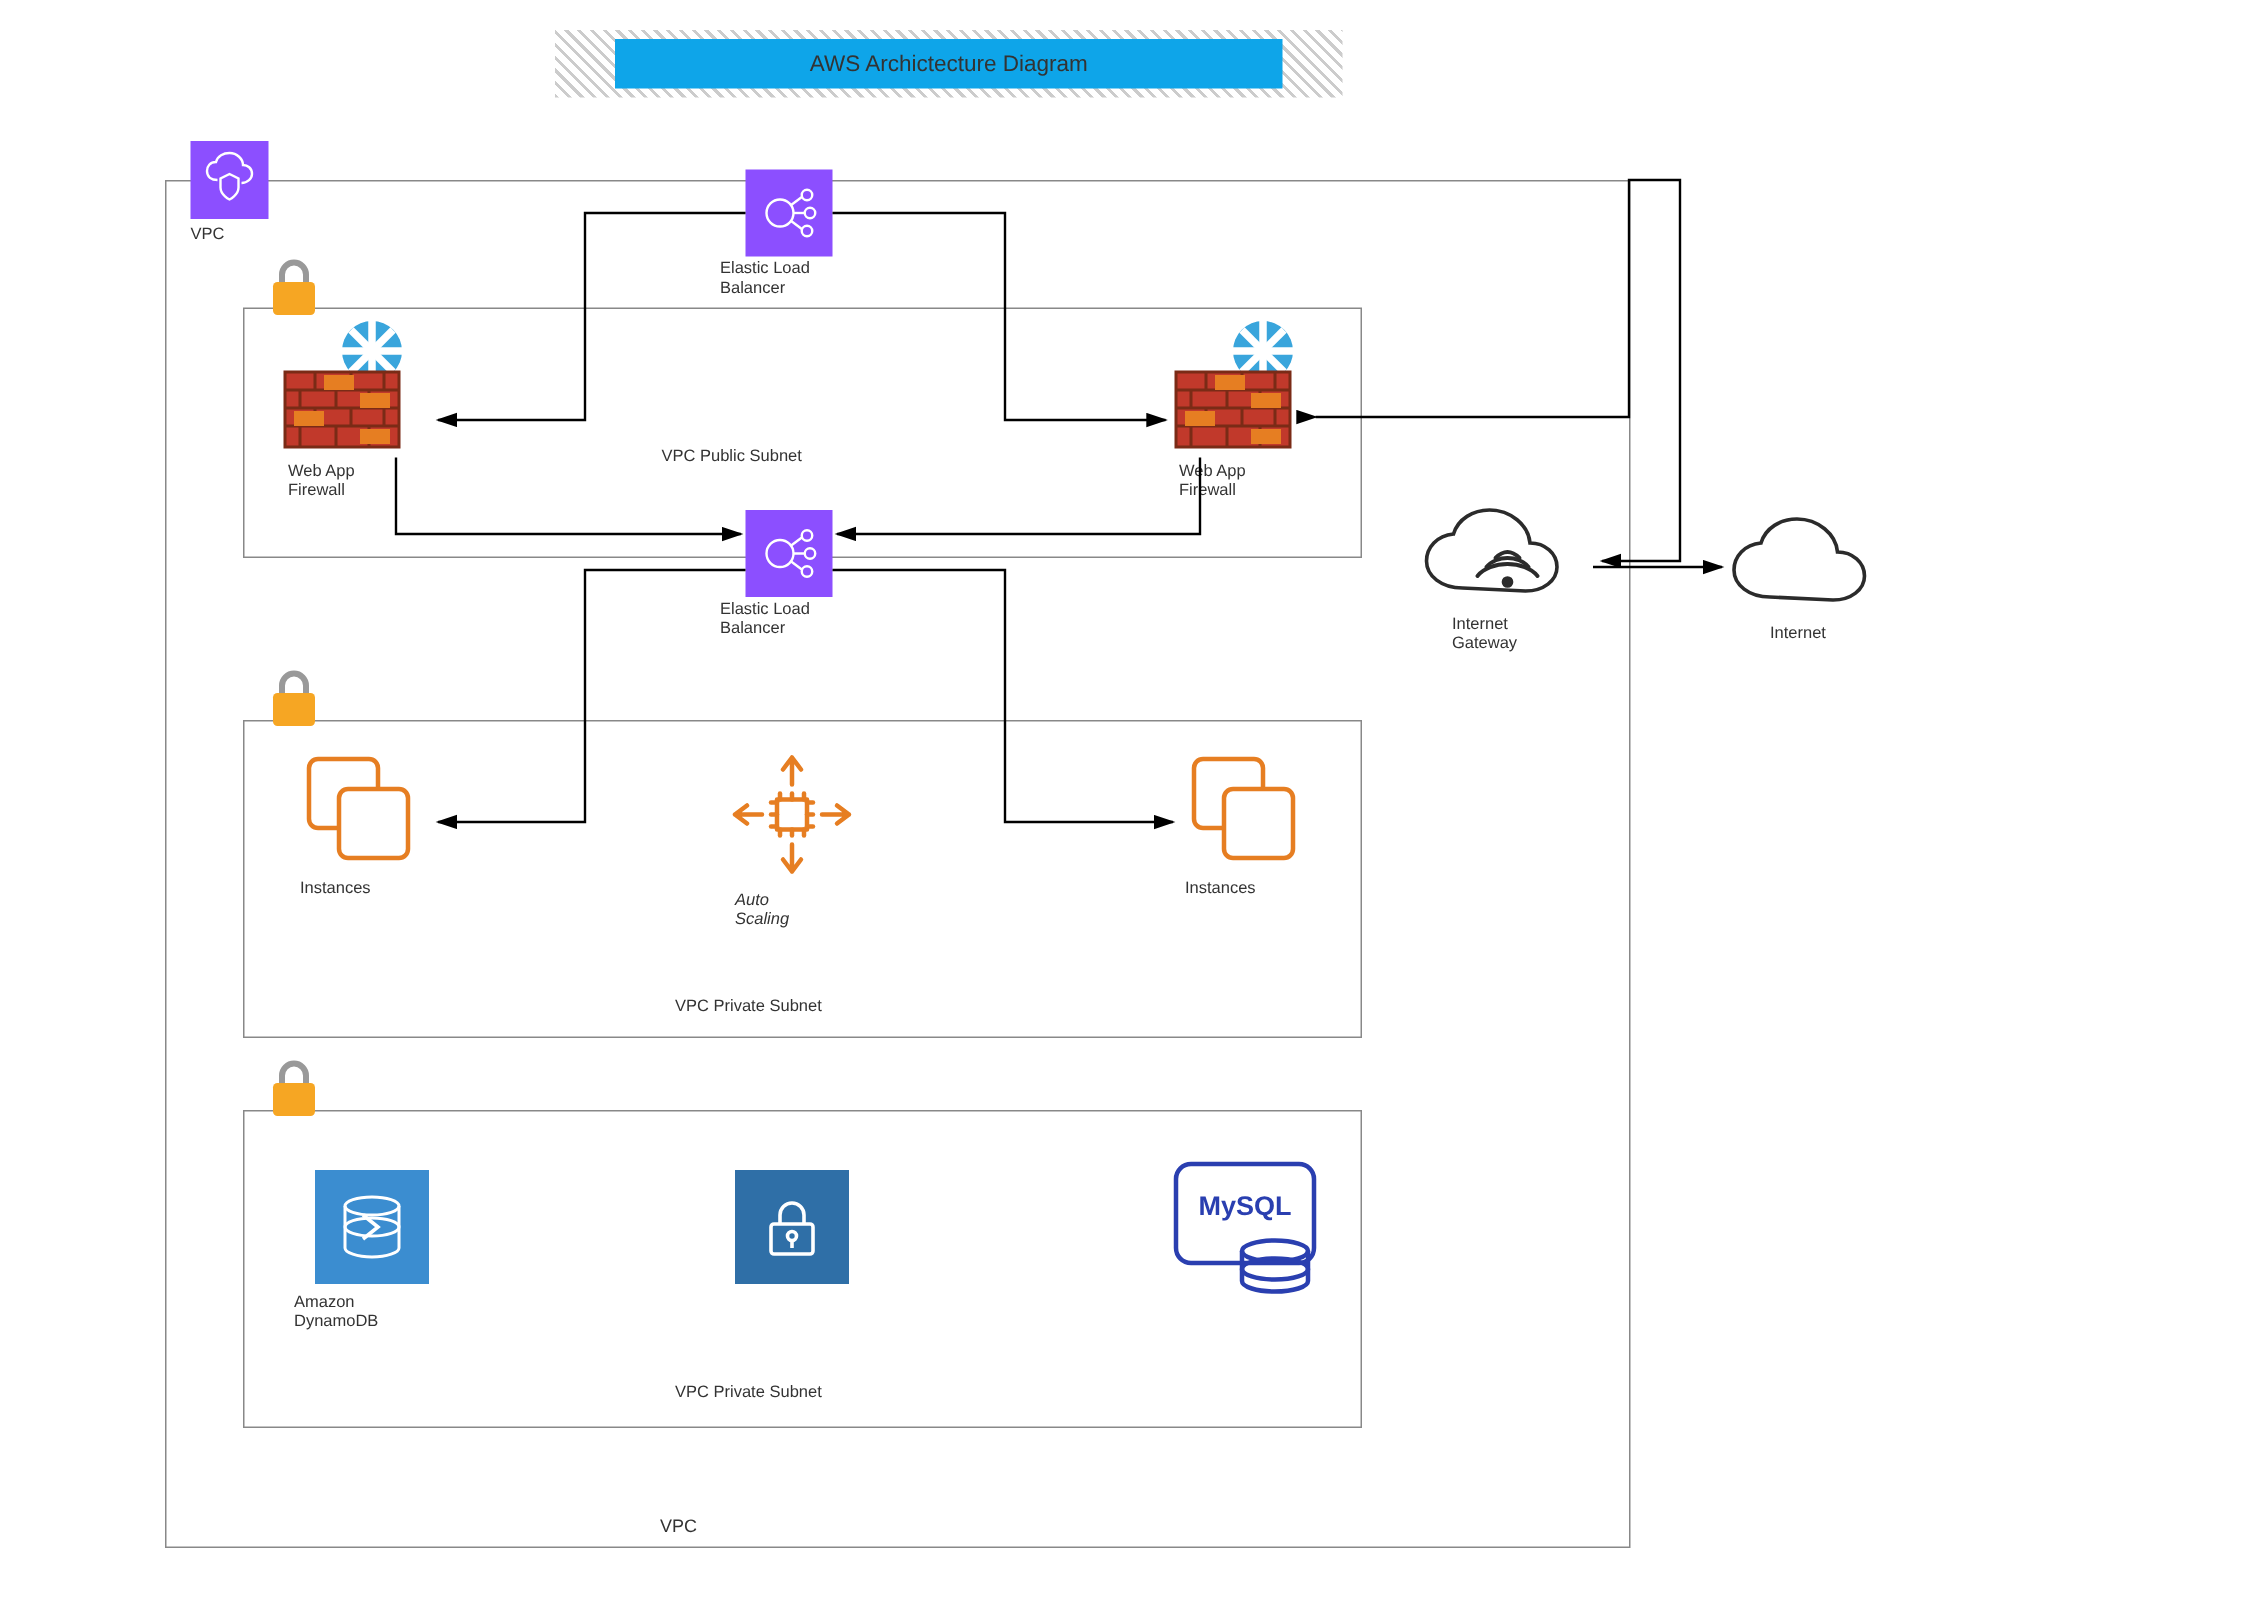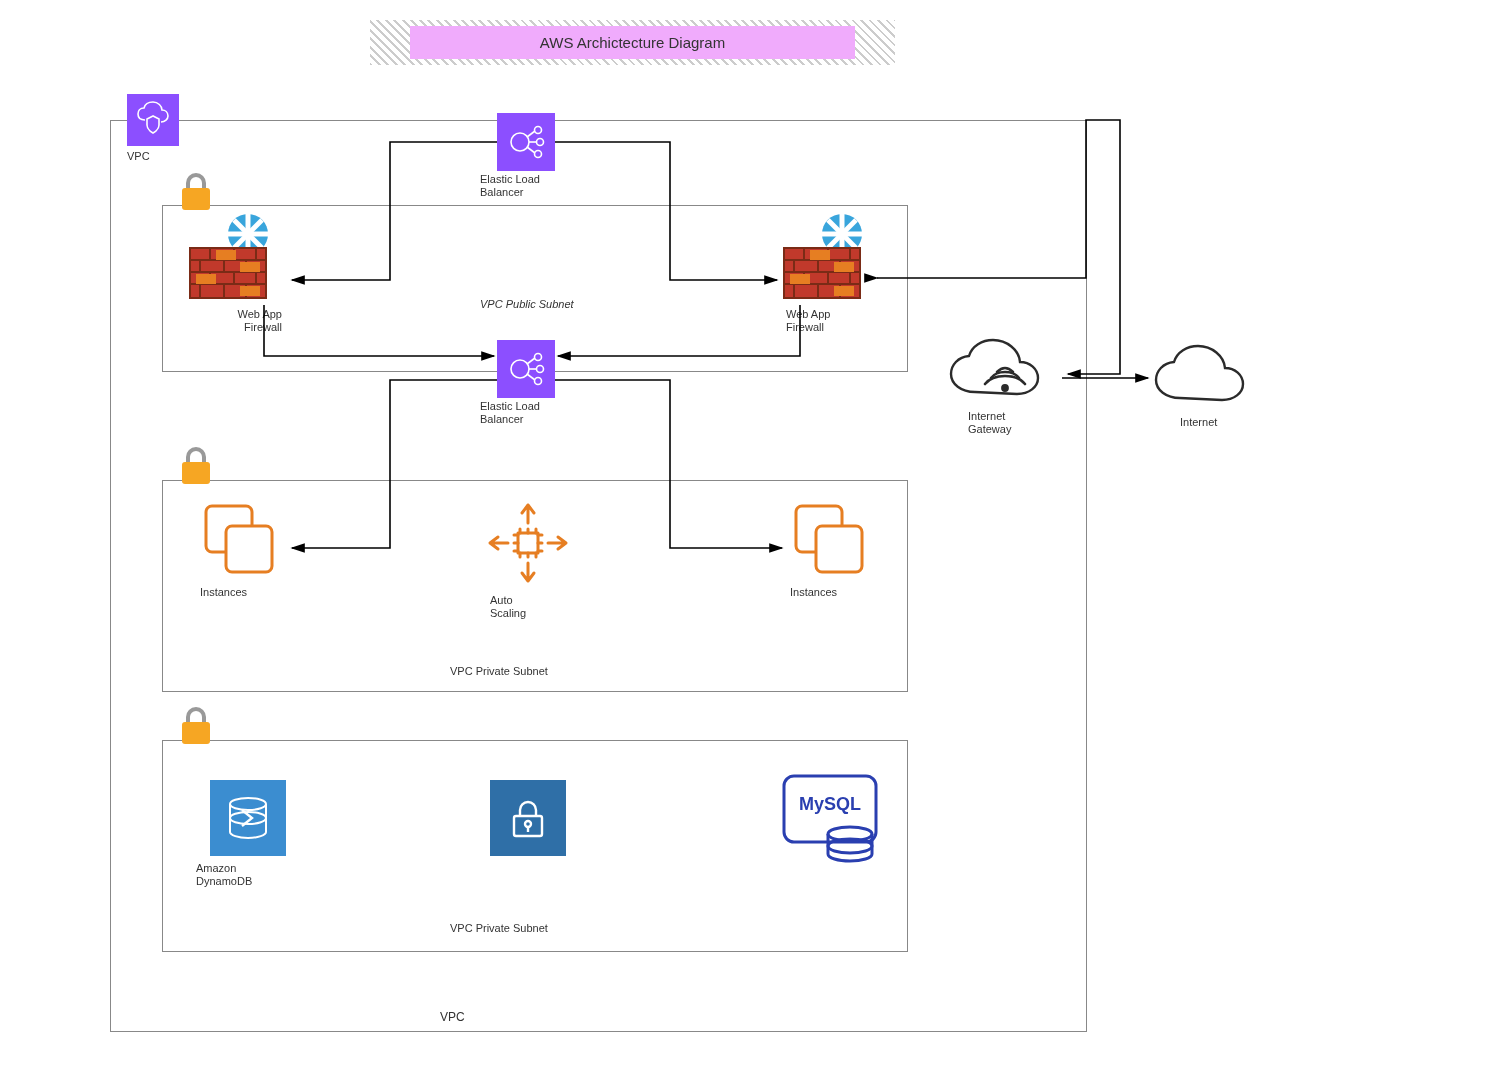--- a/index.html
+++ b/index.html
@@ -1,21 +1,21 @@
 <!DOCTYPE html>
 <html><head>
 <meta charset="utf-8">
 <style>
   html,body{margin:0;padding:0;background:#fff;font-family:"Segoe UI",Arial,sans-serif;font-size:12px;color:#333;}
   .canvas{position:relative;width:1505px;height:1075px;}
   .box{position:absolute;border:1px solid #888;background:transparent;}
   .label{position:absolute;font-size:12px;text-align:left;line-height:1.2;}
   .title-wrap{position:absolute;left:370px;top:20px;width:525px;height:45px;}
   .title-hatch{position:absolute;inset:0;background:repeating-linear-gradient(45deg,#ccc 0,#ccc 2px,#fff 2px,#fff 6px);}
-  .title-bar{position:absolute;left:40px;top:6px;width:445px;height:33px;background:#f0abfc;display:flex;align-items:center;justify-content:center;font-size:15px;color:#333;}
+  .title-bar{position:absolute;left:40px;top:6px;width:445px;height:33px;background:#0ea5e9;display:flex;align-items:center;justify-content:center;font-size:15px;color:#333;}
   .icon-tile{position:absolute;display:flex;align-items:center;justify-content:center;}
   .purple{background:#8c4fff;}
   .blue{background:#3b8dd0;}
   .dblue{background:#2f6fa7;}
   svg.abs{position:absolute;}
   .lock{position:absolute;}
   .small{font-size:11px;}
 </style>
 </head>
 <body>
@@ -50,21 +50,21 @@
           <line x1="23" y1="17" x2="31" y2="11"></line>
           <line x1="25" y1="22" x2="32" y2="22"></line>
           <line x1="23" y1="27" x2="31" y2="33"></line>
         </g>
       </svg>
   </div>
   <div class="label small" style="left:480px;top:173px;width:92px;white-space:pre-line;">Elastic Load
 Balancer</div>
 
   <div class="box" style="left:162px;top:205px;width:744px;height:165px;"></div>
-  <div class="label small" style="left:480px;top:298px;width:140px;font-style:italic;">VPC Public Subnet</div>
+  <div class="label small" style="left:441px;top:298px;width:140px;">VPC Public Subnet</div>
 
   <svg class="lock" style="left:176px;top:170px;" width="40" height="44">
       <g>
         <path d="M12 18v-5a8 8 0 0 1 16 0v5" fill="none" stroke="#999" stroke-width="4"></path>
         <rect x="6" y="18" width="28" height="22" rx="3" fill="#f6a623"></rect>
       </g>
     </svg>
 
   <svg class="abs" style="left:186px;top:212px;" width="95" height="90">
     <circle cx="62" cy="22" r="20" fill="#39a5dc"></circle>
@@ -90,21 +90,21 @@
         <line x1="70" y1="60" x2="70" y2="72"></line>
       <line x1="14" y1="72" x2="14" y2="86"></line>
         <line x1="38" y1="72" x2="38" y2="86"></line>
         <line x1="60" y1="72" x2="60" y2="86"></line>
     </g>
     <rect x="30" y="38" width="20" height="10" fill="#e67e22"></rect>
       <rect x="10" y="62" width="20" height="10" fill="#e67e22"></rect>
       <rect x="54" y="50" width="20" height="10" fill="#e67e22"></rect>
       <rect x="54" y="74" width="20" height="10" fill="#e67e22"></rect>
   </svg>
-  <div class="label small" style="left:192px;top:308px;width:90px;text-align:right;white-space:pre-line;">Web App
+  <div class="label small" style="left:192px;top:308px;width:90px;text-align:left;white-space:pre-line;">Web App
 Firewall</div>
 
   <svg class="abs" style="left:780px;top:212px;" width="95" height="90">
     <circle cx="62" cy="22" r="20" fill="#39a5dc"></circle>
     <g stroke="#fff" stroke-width="5">
         <line x1="62" y1="2" x2="62" y2="42"></line>
         <line x1="42" y1="22" x2="82" y2="22"></line>
         <line x1="48" y1="8" x2="76" y2="36"></line>
         <line x1="76" y1="8" x2="48" y2="36"></line>
       </g>
@@ -189,21 +189,21 @@
         <line x1="34" y1="56" x2="38" y2="56"></line>
       <line x1="58" y1="40" x2="62" y2="40"></line>
         <line x1="58" y1="48" x2="62" y2="48"></line>
         <line x1="58" y1="56" x2="62" y2="56"></line>
       <path d="M48 28 V10 M42 18 L48 10 L54 18"></path>
       <path d="M48 68 V86 M42 78 L48 86 L54 78"></path>
       <path d="M28 48 H10 M18 42 L10 48 L18 54"></path>
       <path d="M68 48 H86 M78 42 L86 48 L78 54"></path>
     </g>
   </svg>
-  <div class="label small" style="left:490px;top:594px;width:80px;white-space:pre-line;">Auto
+  <div class="label small" style="left:490px;top:594px;width:80px;white-space:pre-line;font-style:italic;">Auto
 Scaling</div>
 
   <div class="box" style="left:162px;top:740px;width:744px;height:210px;"></div>
   <div class="label small" style="left:450px;top:922px;width:160px;">VPC Private Subnet</div>
   <svg class="lock" style="left:176px;top:704px;" width="40" height="44">
       <g>
         <path d="M12 18v-5a8 8 0 0 1 16 0v5" fill="none" stroke="#999" stroke-width="4"></path>
         <rect x="6" y="18" width="28" height="22" rx="3" fill="#f6a623"></rect>
       </g>
     </svg>

